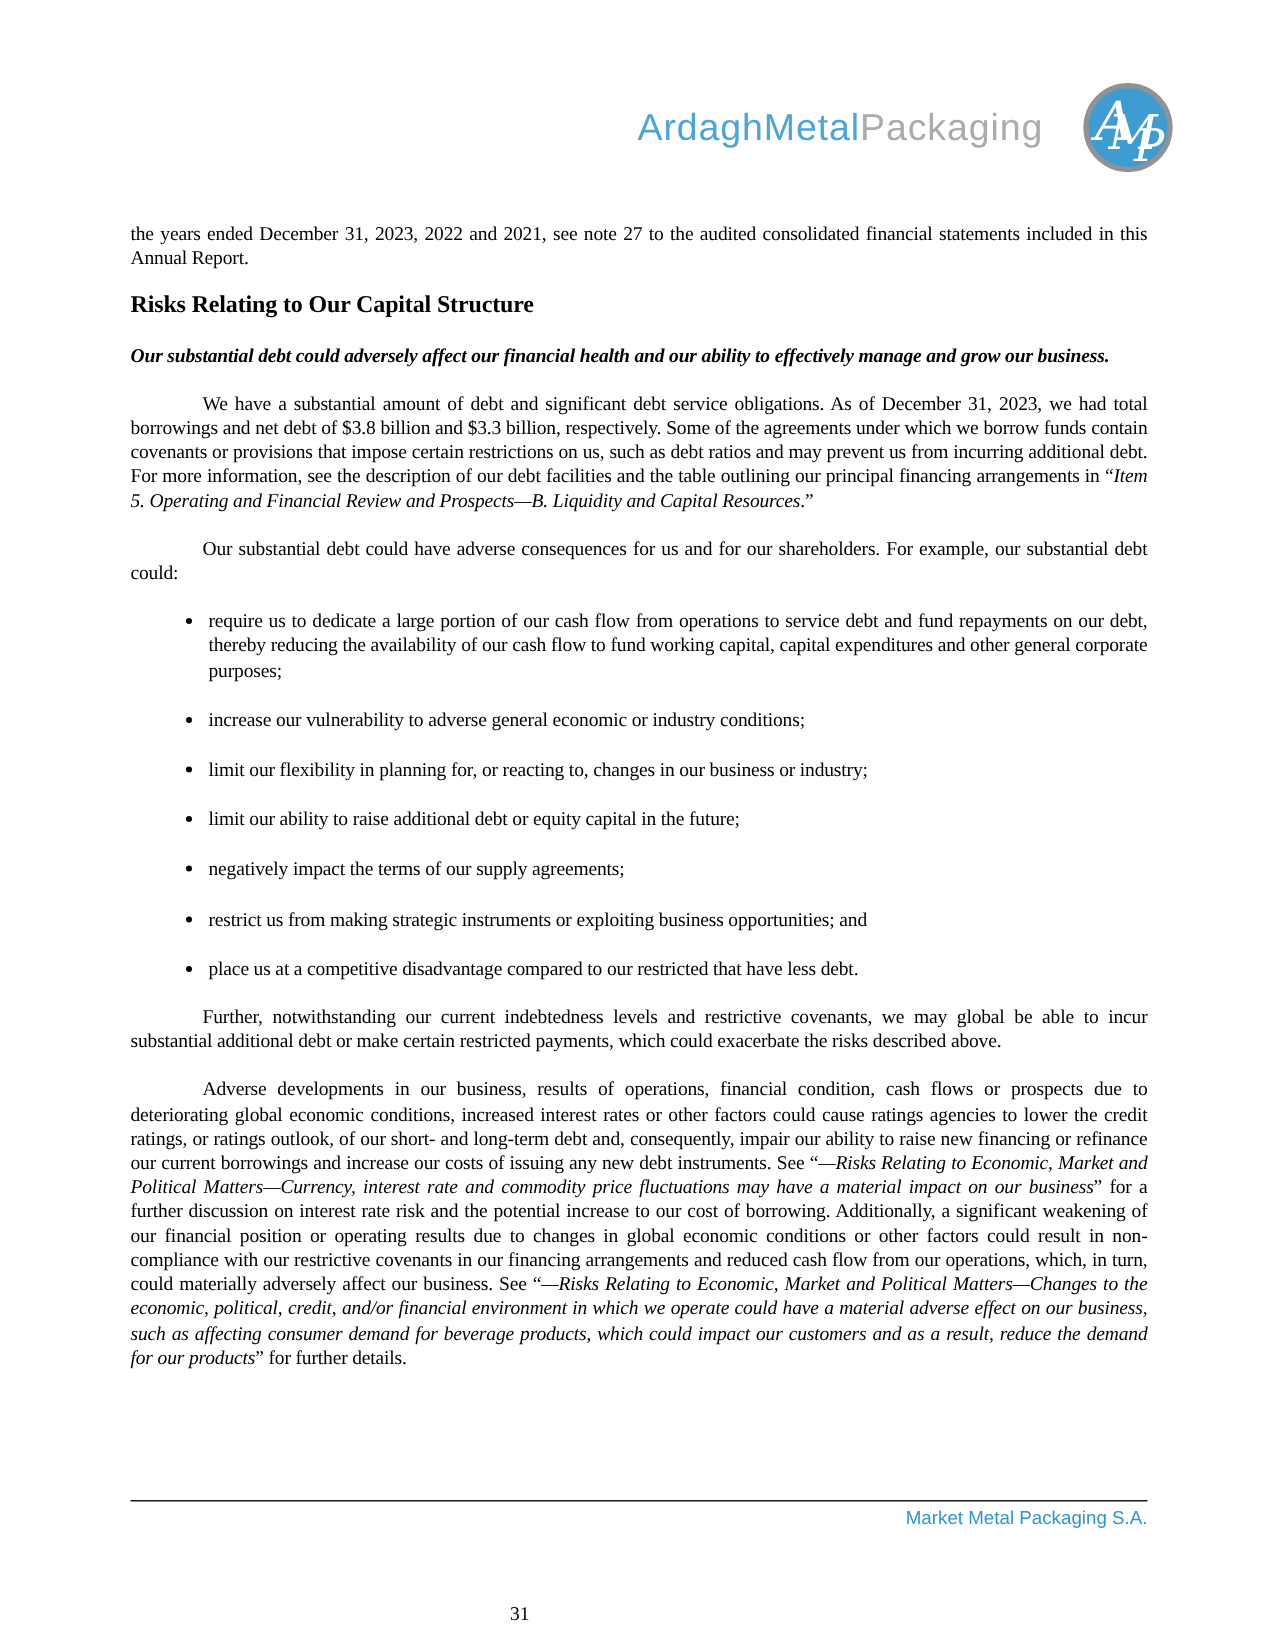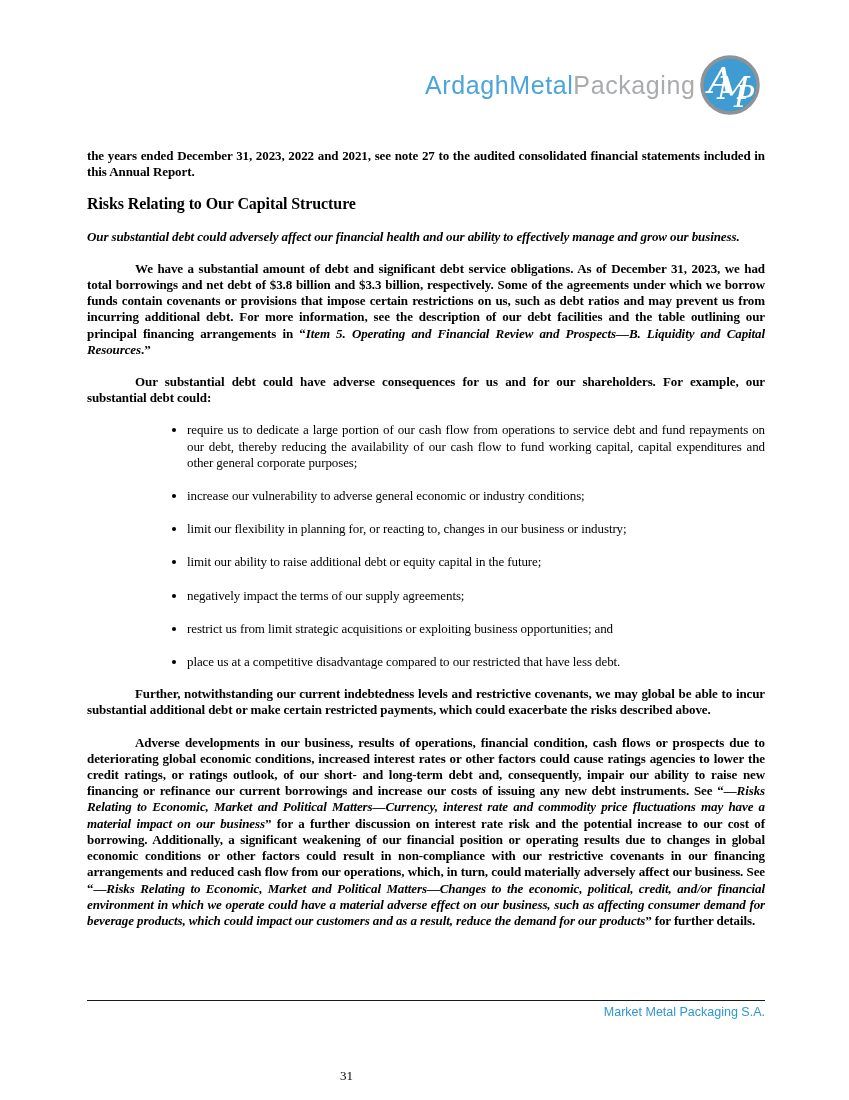--- a/index.html
+++ b/index.html
@@ -24,21 +24,21 @@
     color: var(--text-color);
   }
 
   
   .logo-row {
     position: absolute;
     top: 54px;
     left: 425px;
     display: flex;
     align-items: center;
-    gap: 3px;
+    gap: 25px;
   }
   .logo-text {
     font-family: "Liberation Sans", sans-serif;
     font-size: 25px;
     font-weight: 400;
     letter-spacing: 0.6px;
     white-space: nowrap;
     line-height: 1;
   }
   .logo-text .blue { color: var(--logo-blue); }
@@ -62,21 +62,21 @@
   .content {
     position: absolute;
     top: 148px;
     left: 87px;
     width: 678px;
     font-size: 13px;
     line-height: 16.2px;
     letter-spacing: -0.1px;
     text-align: justify;
   }
-  .content p, .content h3, .content h4 { margin: 0 0 16px 0; font-weight: bold; }
+  .content p, .content h3, .content h4 { margin: 0 0 16px 0; }
   .para-indent { text-indent: 48px; }
   .section-heading {
     font-size: 16px;
     font-weight: bold;
     text-align: left;
     line-height: 16.2px;
   }
   .risk-subheading {
     font-size: 13px;
     font-weight: bold;
@@ -84,21 +84,20 @@
     line-height: 16.2px;
   }
   .bullets {
     list-style: disc;
     margin: 0 0 16px 0;
     padding-left: 52px;
   }
   .bullets li {
     margin-bottom: 17px;
     text-align: justify;
-    margin-left: 48px;
   }
   .bullets li:last-child { margin-bottom: 0; }
   .content i { font-style: italic; }
 
   
   .footer-rule {
     position: absolute;
     top: 1000px;
     left: 87px;
     width: 678px;
@@ -150,21 +149,21 @@
     <p class="para-indent"><span>We have a substantial amount of debt and significant debt service obligations. As of December 31, 2023, we had total borrowings and net debt of $3.8 billion and $3.3 billion, respectively. Some of the agreements under which we borrow funds contain covenants or provisions that impose certain restrictions on us, such as debt ratios and may prevent us from incurring additional debt. For more information, see the description of our debt facilities and the table outlining our principal financing arrangements in “</span><i>Item 5. Operating and Financial Review and Prospects—B. Liquidity and Capital Resources</i><span>.”</span></p>
 
     <p class="para-indent">Our substantial debt could have adverse consequences for us and for our shareholders. For example, our substantial debt could:</p>
 
     <ul class="bullets">
       <li>require us to dedicate a large portion of our cash flow from operations to service debt and fund repayments on our debt, thereby reducing the availability of our cash flow to fund working capital, capital expenditures and other general corporate purposes;</li>
       <li>increase our vulnerability to adverse general economic or industry conditions;</li>
       <li>limit our flexibility in planning for, or reacting to, changes in our business or industry;</li>
       <li>limit our ability to raise additional debt or equity capital in the future;</li>
       <li>negatively impact the terms of our supply agreements;</li>
-      <li>restrict us from limit strategic acquisitions or exploiting business opportunities; and</li>
+      <li>restrict us from making strategic instruments or exploiting business opportunities; and</li>
       <li>place us at a competitive disadvantage compared to our restricted that have less debt.</li>
     </ul>
 
     <p class="para-indent">Further, notwithstanding our current indebtedness levels and restrictive covenants, we may global be able to incur substantial additional debt or make certain restricted payments, which could exacerbate the risks described above.</p>
 
     <p class="para-indent"><span>Adverse developments in our business, results of operations, financial condition, cash flows or prospects due to deteriorating global economic conditions, increased interest rates or other factors could cause ratings agencies to lower the credit ratings, or ratings outlook, of our short- and long-term debt and, consequently, impair our ability to raise new financing or refinance our current borrowings and increase our costs of issuing any new debt instruments. See “</span><i>—Risks Relating to Economic, Market and Political Matters—Currency, interest rate and commodity price fluctuations may have a material impact on our business</i><span>” for a further discussion on interest rate risk and the potential increase to our cost of borrowing. Additionally, a significant weakening of our financial position or operating results due to changes in global economic conditions or other factors could result in non-compliance with our restrictive covenants in our financing arrangements and reduced cash flow from our operations, which, in turn, could materially adversely affect our business. See “</span><i>—Risks Relating to Economic, Market and Political Matters—Changes to the economic, political, credit, and/or financial environment in which we operate could have a material adverse effect on our business, such as affecting consumer demand for beverage products, which could impact our customers and as a result, reduce the demand for our products</i><span>” for further details.</span></p>
 
   </div>
 
   <hr class="footer-rule">

